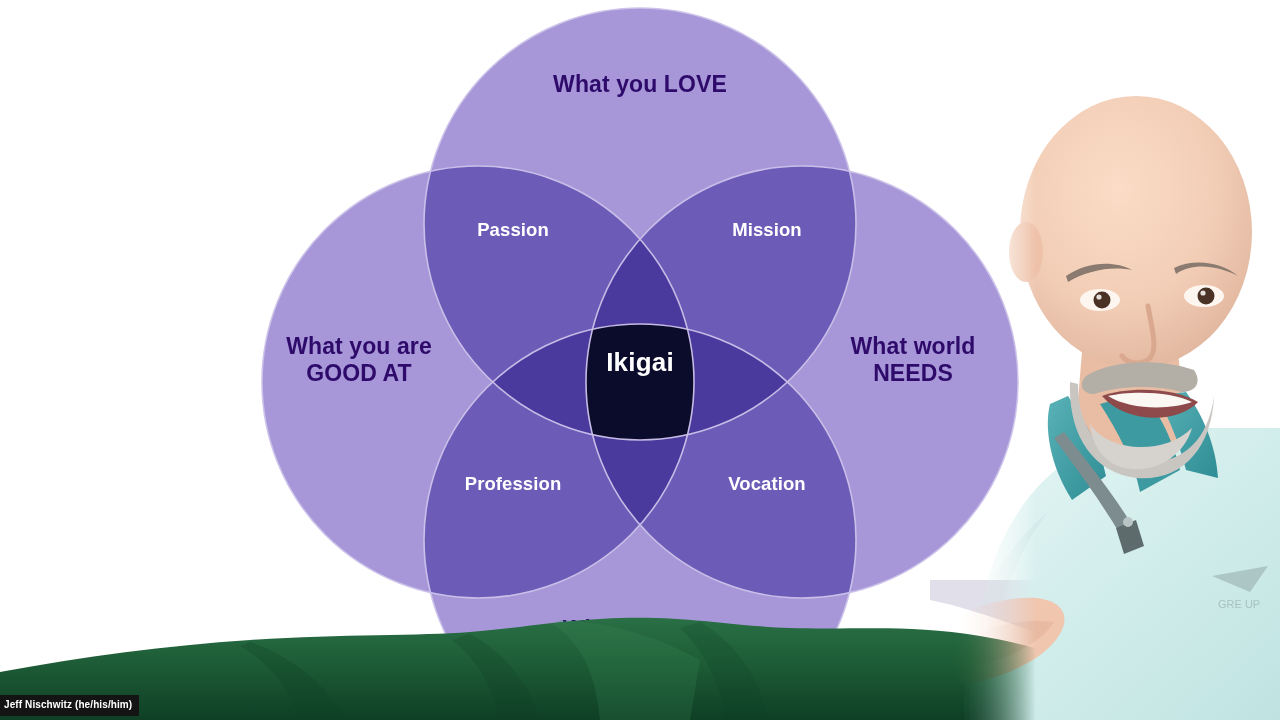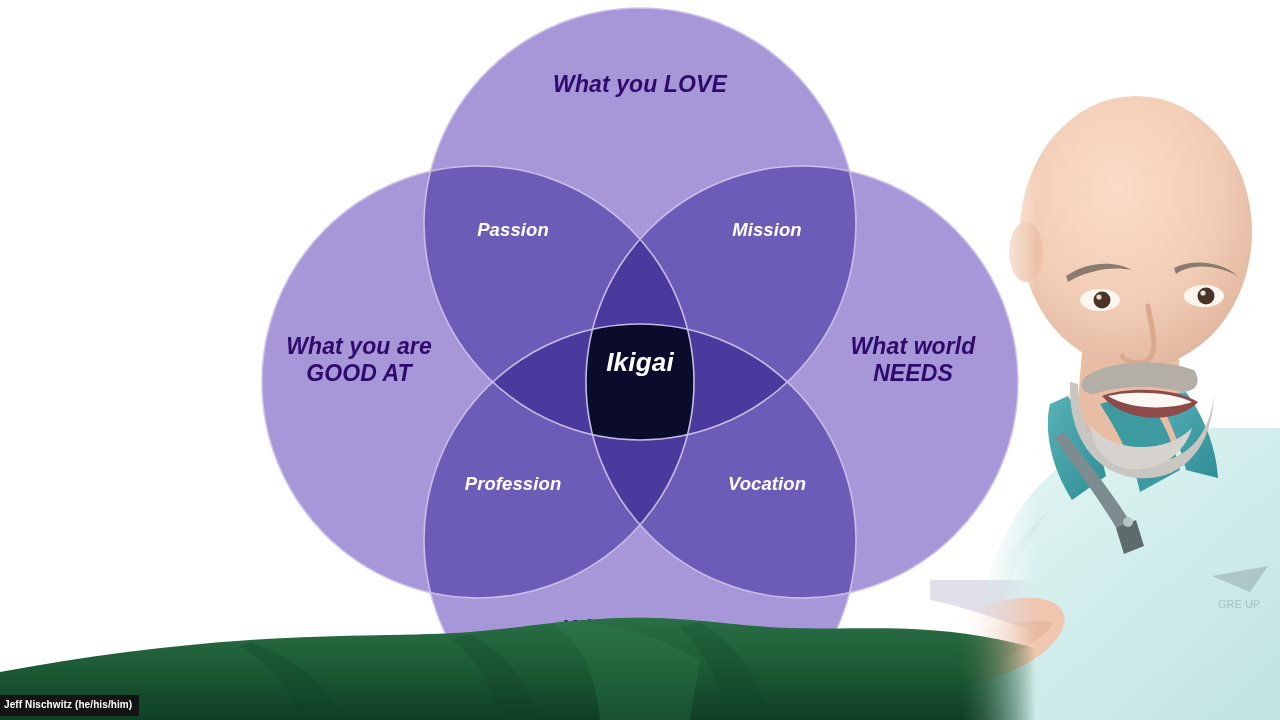--- a/index.html
+++ b/index.html
@@ -24,21 +24,20 @@
     background: #ffffff;
     overflow: hidden;
   }
 
   
   #venn-wrap {
     position: absolute;
     left: 0; top: 0;
     width: 1280px;
     height: 720px;
-    font-style: italic;
   }
   #venn-svg {
     position: absolute;
     left: 0; top: 0;
     width: 1280px;
     height: 720px;
     display: block;
   }
 
   .venn-outer-label {

